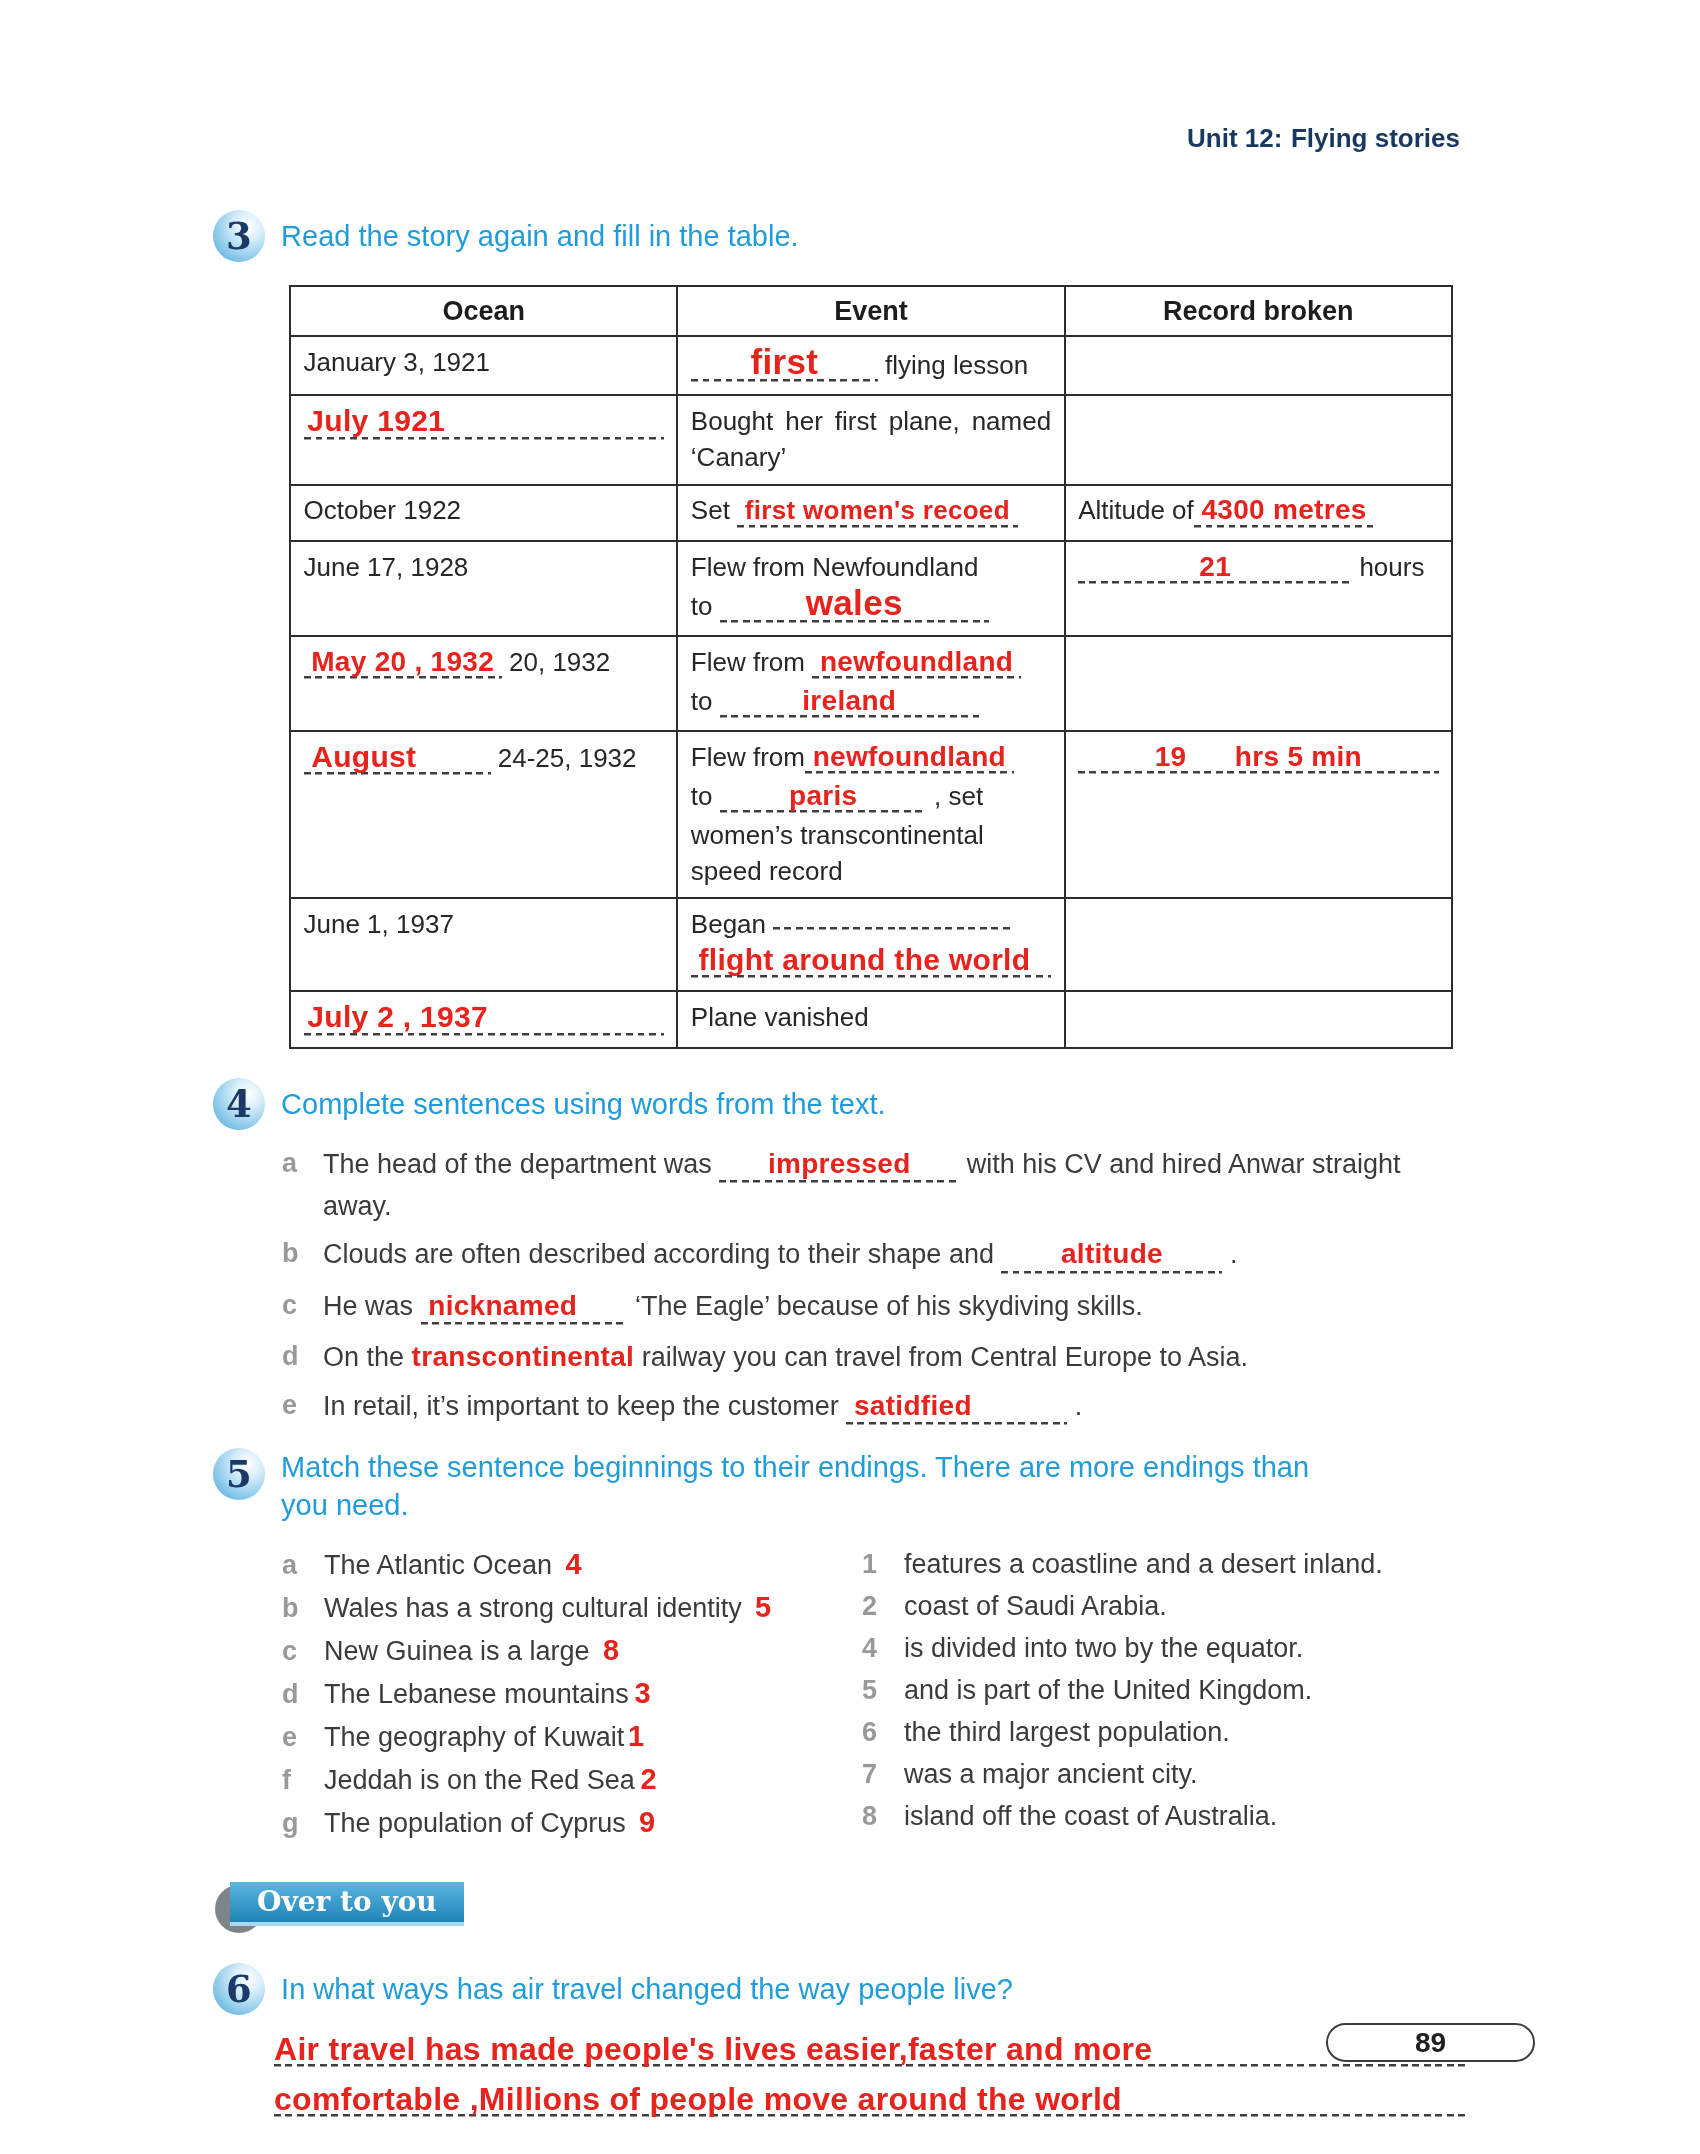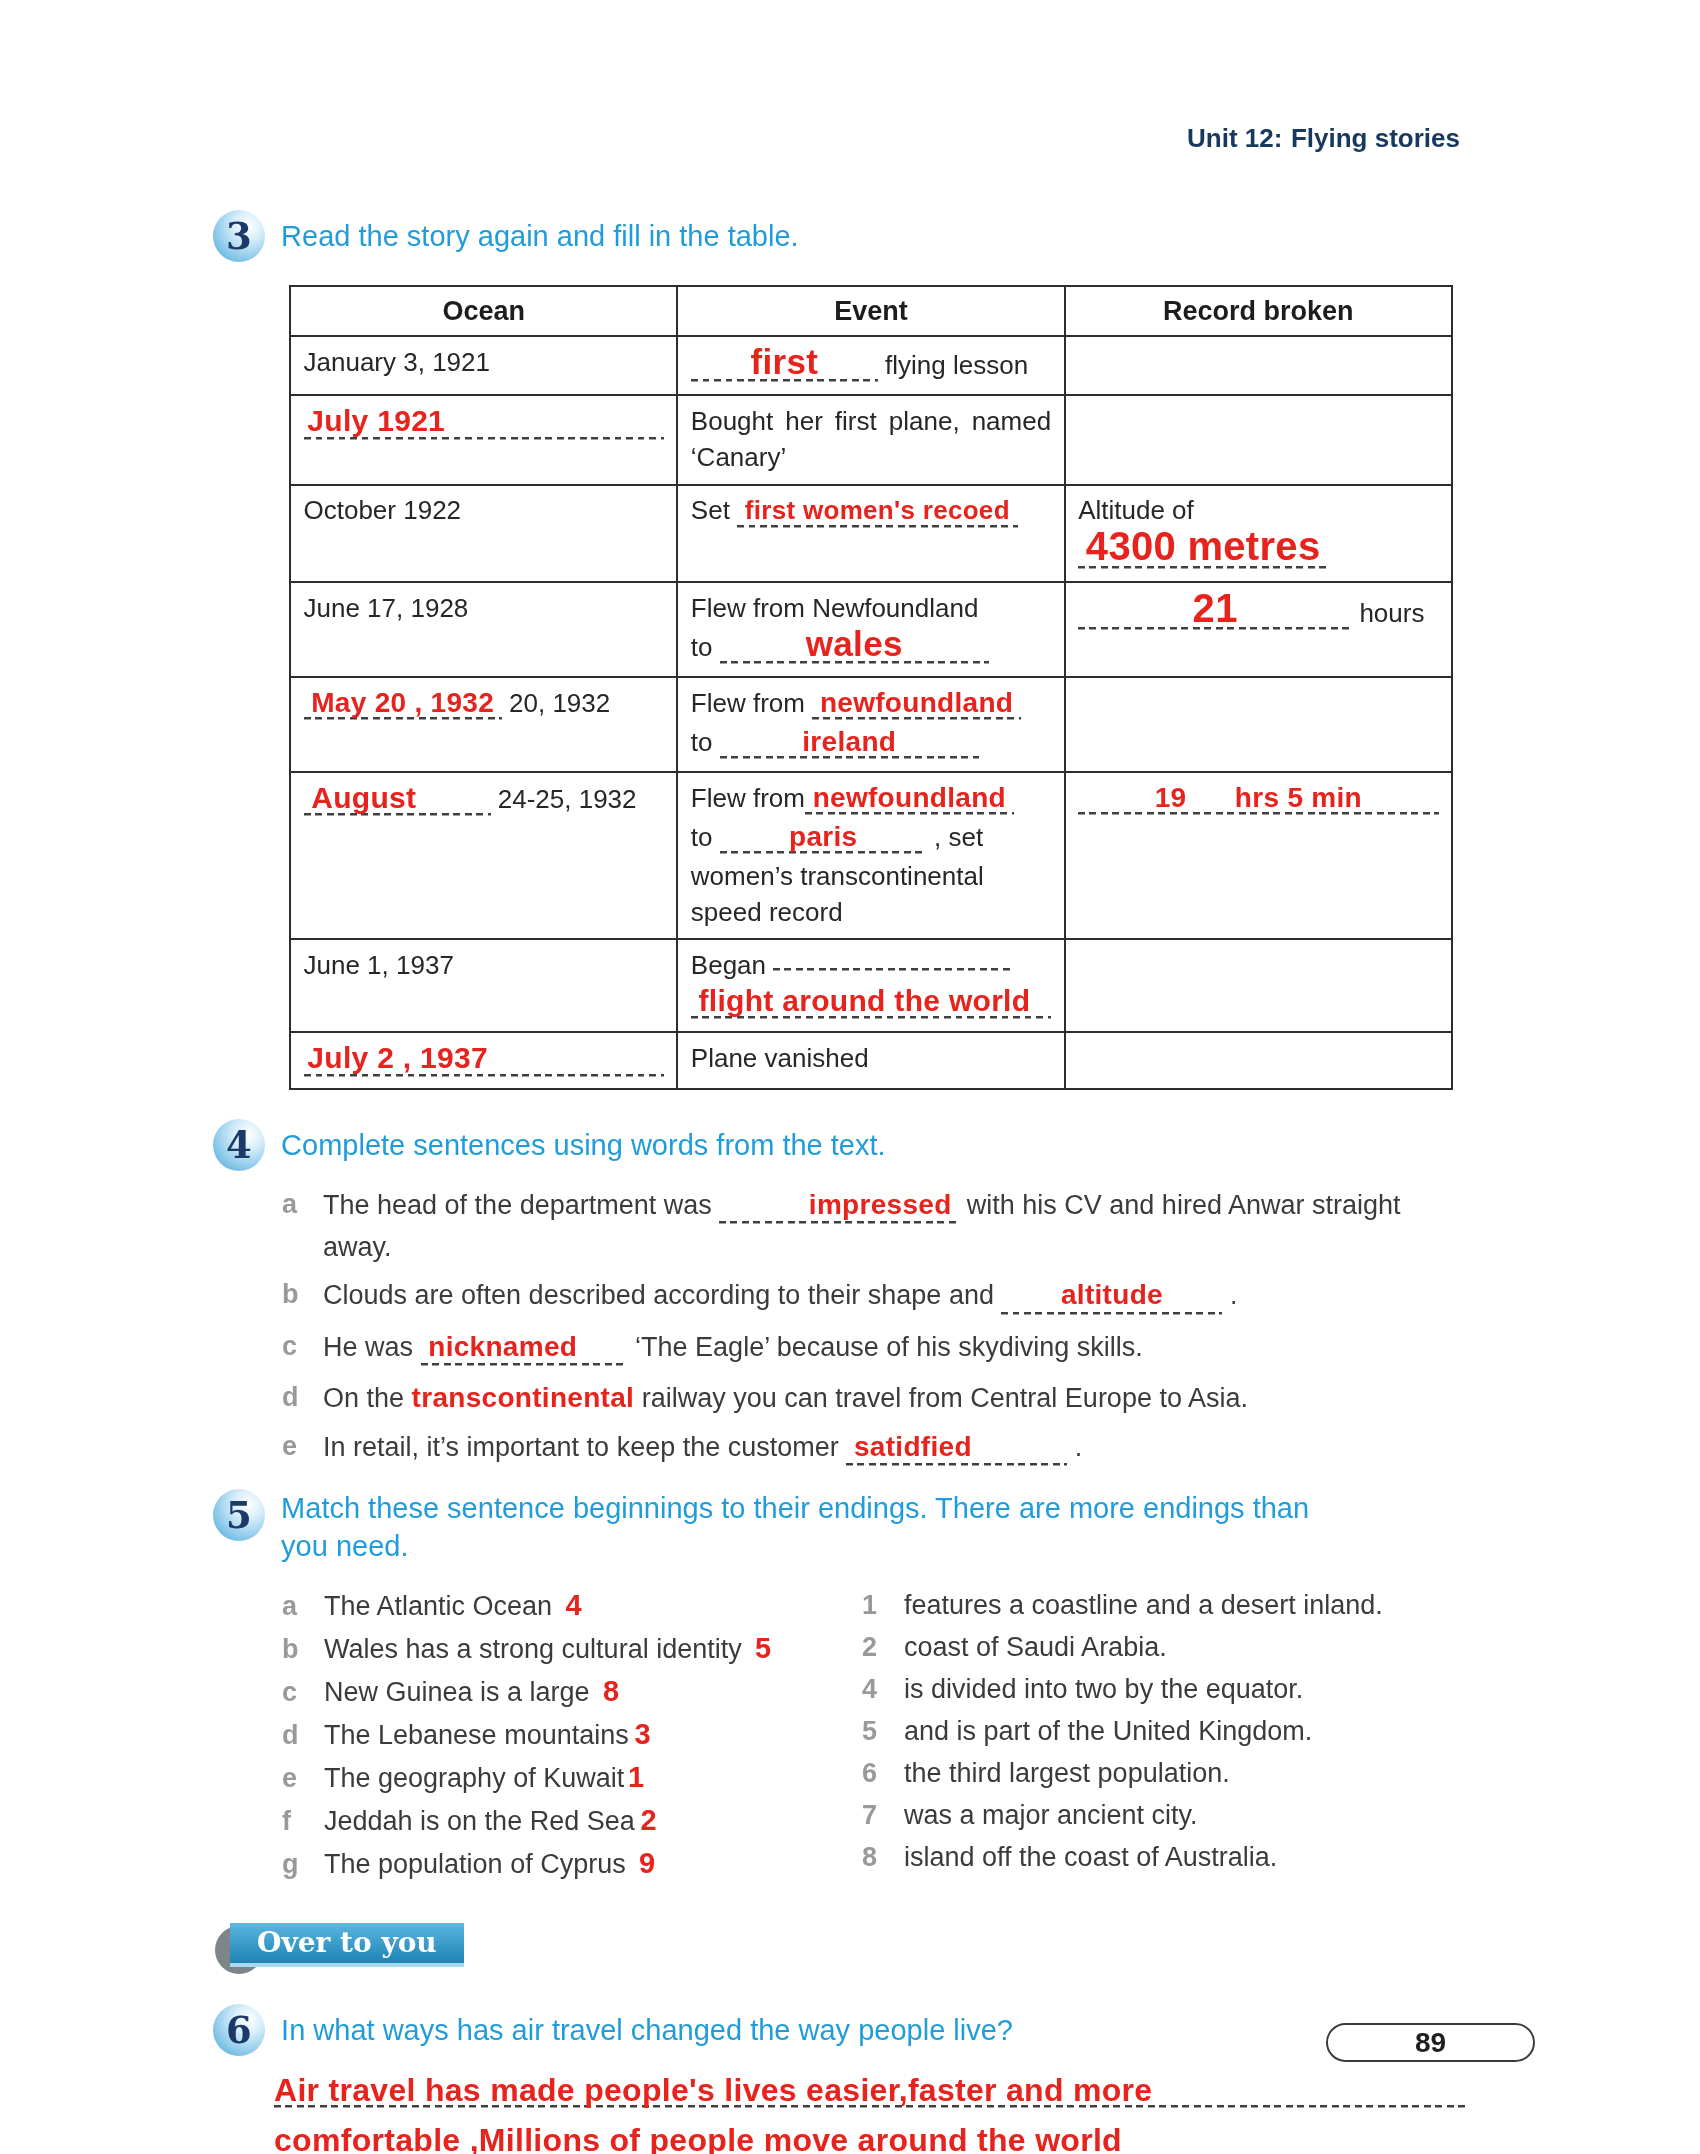--- a/index.html
+++ b/index.html
@@ -31,21 +31,21 @@
   .dash {
     background-image:repeating-linear-gradient(90deg,#3f3f3f 0 6.7px, transparent 6.7px 11.5px);
     background-repeat:no-repeat; background-size:100% 2.5px;
     background-position:left bottom 3.8px;
   }
   .blank { display:inline-block; text-align:center; padding:0 7.7px 2.9px; vertical-align:baseline; }
   .blank-block { display:block; padding:0 3.8px 2.9px; text-align:left; }
   .dashes { display:inline-block; height:.85em; vertical-align:baseline; }
   .ans { color:#e6231c; font-weight:700; white-space:pre-wrap; letter-spacing:0.3px; font-size:28px; }
   .ans-md { font-size:30px; }
-  .ans-lg { font-size:40px; }
+  .ans-lg { font-size:28px; }
   .ans-xl { font-size:35px; }
 
   
   .fill-table { border-collapse:collapse; table-layout:fixed; width:1164px; margin:23px 0 0 82px; }
   .fill-table th { border:2.4px solid #2d2d2d; font-size:27px; color:#1d1d1d; padding:8.6px 7.7px; font-weight:700; }
   .fill-table td { border:2.4px solid #2d2d2d; font-size:26px; line-height:36px; color:#272727; padding:6.7px 12.5px 8.6px; vertical-align:top; }
   .just { text-align:justify; }
 
   
   .sent-list { margin-top:13.4px; }
@@ -208,21 +208,21 @@
     <div class="ex-head">
       <span class="ex-num">
           <span>4</span>
         </span>
       <span class="ex-instruction">Complete sentences using words from the text.</span>
     </div>
     <div class="sent-list">
       <div class="s-item">
         <span class="letter">a</span>
         <span>The head of the department was</span>
-        <span class="blank dash" style="min-width:240px; text-align:right"><span class="ans">impressed</span></span>
+        <span class="blank dash" style="min-width:240px; text-align:center"><span class="ans">impressed</span></span>
         <span>with his CV and hired Anwar straight away.</span>
       </div>
       <div class="s-item">
         <span class="letter">b</span>
         <span>Clouds are often described according to their shape and</span>
         <span class="blank dash" style="min-width:221px"><span class="ans">altitude</span></span>
         <span>.</span>
       </div>
       <div class="s-item">
         <span class="letter">c</span>

